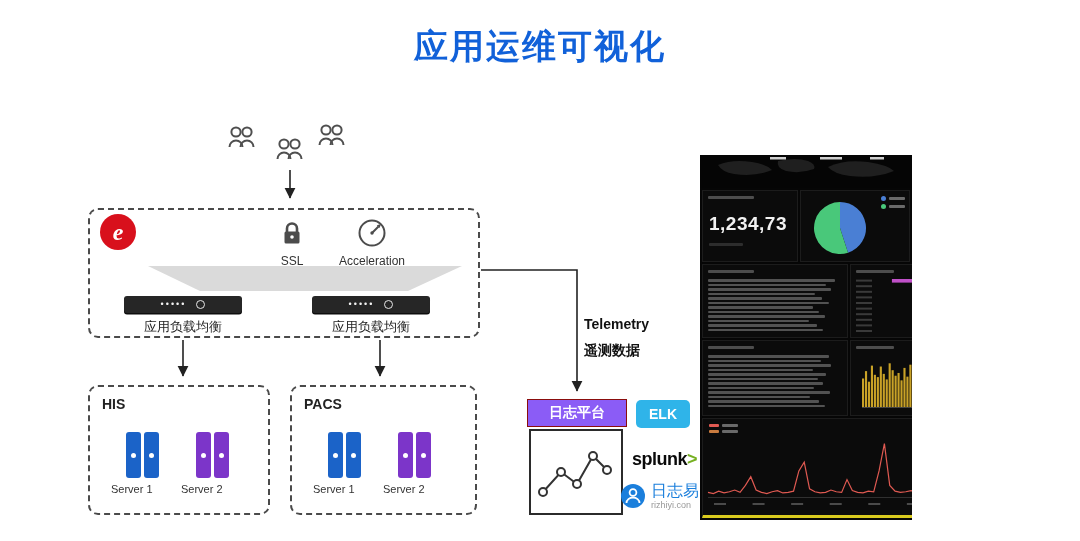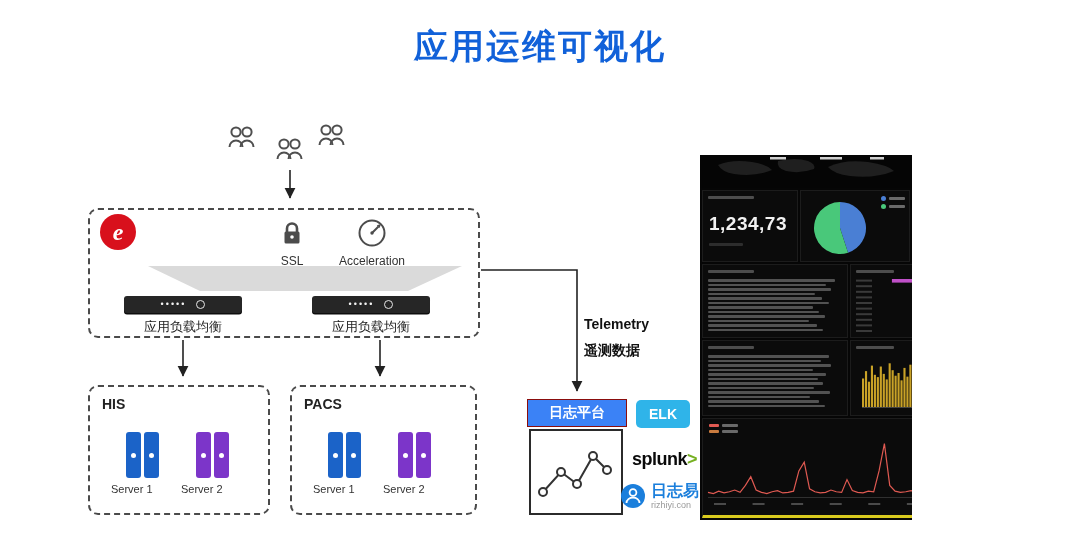--- a/index.html
+++ b/index.html
@@ -47,21 +47,21 @@
   .log-platform{position:absolute;left:527px;top:399px;width:100px;height:28px;
                 color:#fff;font-weight:bold;font-size:14px;display:flex;align-items:center;
                 justify-content:center;border:1px solid #8a0d0d}
   .chart-box{position:absolute;left:529px;top:429px;width:94px;height:86px;
              border:2px solid #2b2b2b;background:#fff;display:flex;align-items:center;justify-content:center}
   .elk-btn{position:absolute;left:636px;top:400px;width:54px;height:28px;border-radius:5px;
            color:#fff;font-weight:bold;font-size:14px;display:flex;align-items:center;justify-content:center}
   .splunk{position:absolute;left:632px;top:449px;font-weight:bold;font-size:18px;color:#0a0a0a;letter-spacing:-0.5px}
   .splunk .gt{color:#76b021}
   .rizhiyi{position:absolute;left:620px;top:482px;display:flex;align-items:center;gap:5px}
-  .rz-name{color:#1b7fdc;font-weight:bold;font-size:16px;line-height:1.1}
+  .rz-name{color:#1b7fdc;font-weight:normal;font-size:16px;line-height:1.1}
   .rz-domain{color:#999;font-size:9px}
 
   
   .dash{position:absolute;left:700px;top:155px;width:312px;height:365px;background:#060606;overflow:hidden}
   .dash-map{position:absolute;left:0;top:0}
   .panel{position:absolute;background:#0b0b0b;border:1px solid #1c1c1c}
   .ph{position:absolute;left:5px;top:5px;height:3px;width:46px;background:#4d4d4d;border-radius:1px}
   .ph2{position:absolute;height:3px;background:#2d2d2d;border-radius:1px}
   .big-num{position:absolute;left:6px;top:22px;font-size:19px;font-weight:bold;color:#f2f2f2;letter-spacing:.5px}
   .legend{position:absolute;right:4px;top:5px;display:flex;flex-direction:column;gap:3px;align-items:flex-end}
@@ -167,21 +167,21 @@
   <div class="srv-label" style="left:313px;top:483px">Server 1</div>
   <div class="server" style="left:398px;top:432px">
     <div class="tower" style="background: rgb(124, 53, 201);"></div>
     <div class="tower" style="background: rgb(124, 53, 201);"></div>
   </div>
   <div class="srv-label" style="left:383px;top:483px">Server 2</div>
 
   <div class="tele" style="left:584px;top:316px">Telemetry</div>
   <div class="tele" style="left:584px;top:342px">遥测数据</div>
 
-  <div class="log-platform" style="background: #3b82f6;">日志平台</div>
+  <div class="log-platform" style="background: #8b5cf6;">日志平台</div>
   <div class="chart-box">
     <svg width="88" height="80" viewBox="0 0 88 80">
       <polyline points="11,60 29,40 45,52 61,24 75,38" fill="none" stroke="#333" stroke-width="2"></polyline>
       <g fill="#fff" stroke="#333" stroke-width="2">
         <circle cx="11" cy="60" r="4"></circle>
           <circle cx="29" cy="40" r="4"></circle>
         <circle cx="45" cy="52" r="4"></circle>
           <circle cx="61" cy="24" r="4"></circle>
         <circle cx="75" cy="38" r="4"></circle>
       </g>

